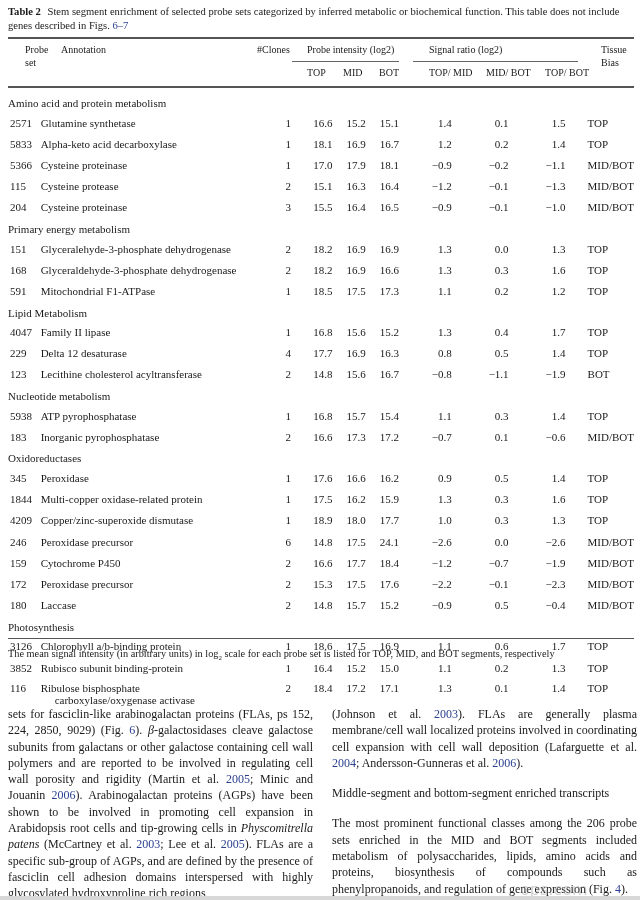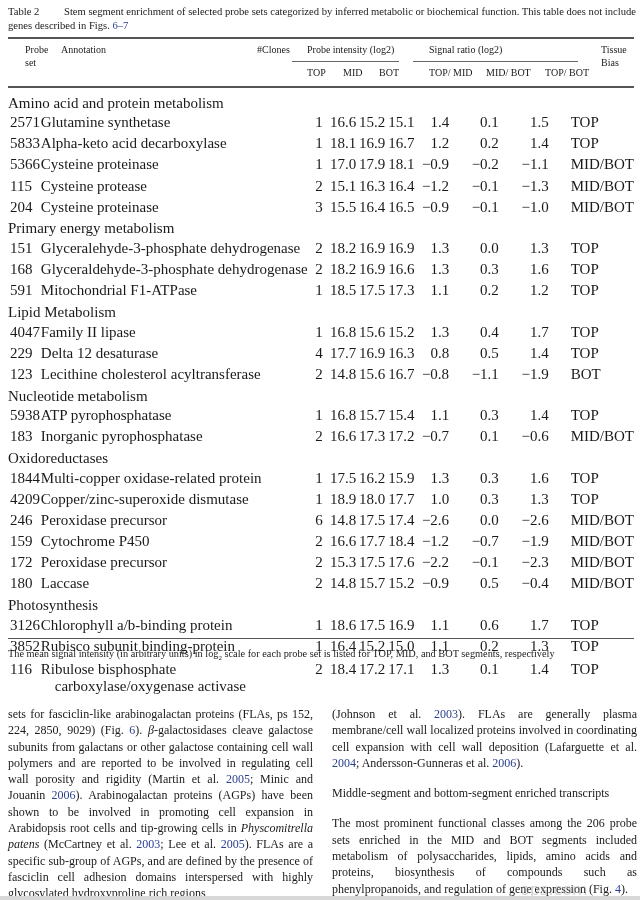--- a/index.html
+++ b/index.html
@@ -4,28 +4,28 @@
 <style>
   html, body { margin: 0; padding: 0; background: #ffffff; }
   body {
     width: 640px; height: 900px; overflow: hidden; position: relative;
     font-family: "Liberation Serif", serif; color: #1a1a1a;
   }
   .caption {
     position: absolute; left: 8px; top: 5px; width: 628px;
     font-size: 10.6px; line-height: 14px;
   }
-  .caption .tlabel { font-weight: normal; margin-right: 22px; }
+  .caption .tlabel { font-weight: bold; margin-right: 4px; }
   .link { color: #2a3f8f; }
   .rule-thick { position: absolute; left: 8px; width: 626px; height: 2px; background: #555; }
   .rule-thin { position: absolute; height: 1px; background: #666; }
   .hdr { position: absolute; font-size: 10px; line-height: 13px; margin-left: 15px; }
   table.data {
     position: absolute; left: 8px; top: 92px; width: 626px;
-    border-collapse: collapse; font-size: 15px;
+    border-collapse: collapse; font-size: 11px;
   }
   table.data td { padding: 0; height: 21.2px; vertical-align: middle; white-space: nowrap; }
   table.data tr.group td { height: 18px; padding-top: 2px; }
   table.data tr.two-line td { vertical-align: top; padding-top: 4px; height: 34px; }
   .c-probe { width: 33px; padding-left: 2px !important; }
   .c-annot { width: 230px; }
   .c-clones { width: 62px; text-align: center; }
   .c-top, .c-mid, .c-bot { width: 37px; text-align: left; }
   .c-tm { width: 44px; text-align: right; padding-right: 18px !important; }
   .c-mb { width: 44px; text-align: right; padding-right: 18px !important; }
@@ -248,20 +248,32 @@
         <td class="c-bot">17.2</td>
         <td class="c-tm">−0.7</td>
         <td class="c-mb">0.1</td>
         <td class="c-tb">−0.6</td>
         <td class="c-bias">MID/BOT</td>
       </tr>
       <tr class="group">
         <td colspan="10">Oxidoreductases</td>
       </tr>
       <tr>
+        <td class="c-probe">345</td>
+        <td class="c-annot">Peroxidase</td>
+        <td class="c-clones">1</td>
+        <td class="c-top">17.6</td>
+        <td class="c-mid">16.6</td>
+        <td class="c-bot">16.2</td>
+        <td class="c-tm">0.9</td>
+        <td class="c-mb">0.5</td>
+        <td class="c-tb">1.4</td>
+        <td class="c-bias">TOP</td>
+      </tr>
+      <tr>
         <td class="c-probe">1844</td>
         <td class="c-annot">Multi-copper oxidase-related protein</td>
         <td class="c-clones">1</td>
         <td class="c-top">17.5</td>
         <td class="c-mid">16.2</td>
         <td class="c-bot">15.9</td>
         <td class="c-tm">1.3</td>
         <td class="c-mb">0.3</td>
         <td class="c-tb">1.6</td>
         <td class="c-bias">TOP</td>
@@ -277,21 +289,21 @@
         <td class="c-mb">0.3</td>
         <td class="c-tb">1.3</td>
         <td class="c-bias">TOP</td>
       </tr>
       <tr>
         <td class="c-probe">246</td>
         <td class="c-annot">Peroxidase precursor</td>
         <td class="c-clones">6</td>
         <td class="c-top">14.8</td>
         <td class="c-mid">17.5</td>
-        <td class="c-bot">17.4</td>
+        <td class="c-bot">24.1</td>
         <td class="c-tm">−2.6</td>
         <td class="c-mb">0.0</td>
         <td class="c-tb">−2.6</td>
         <td class="c-bias">MID/BOT</td>
       </tr>
       <tr>
         <td class="c-probe">159</td>
         <td class="c-annot">Cytochrome P450</td>
         <td class="c-clones">2</td>
         <td class="c-top">16.6</td>

